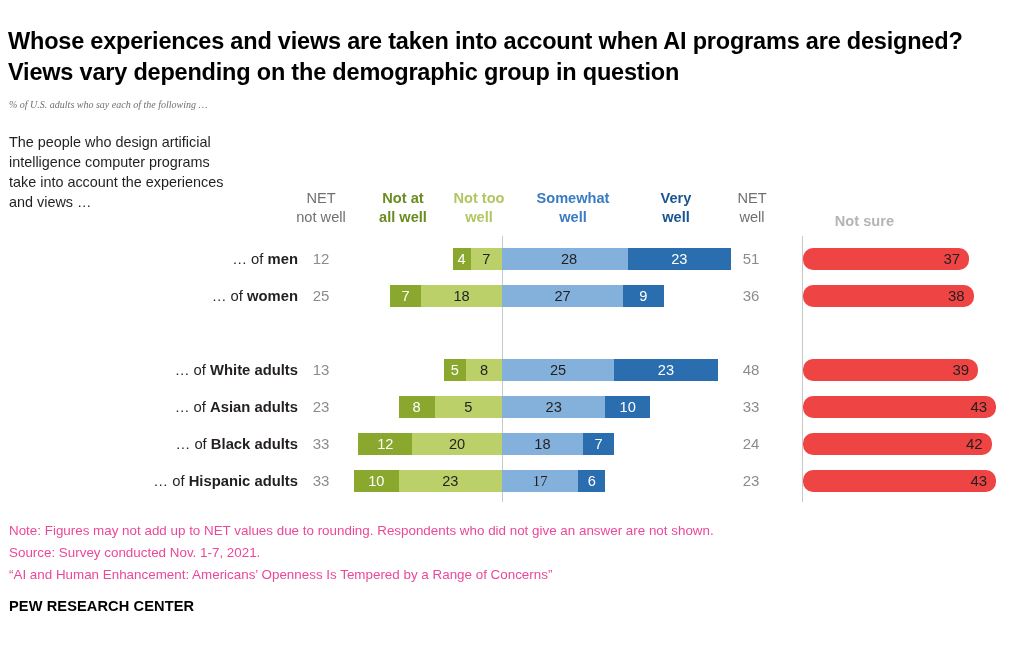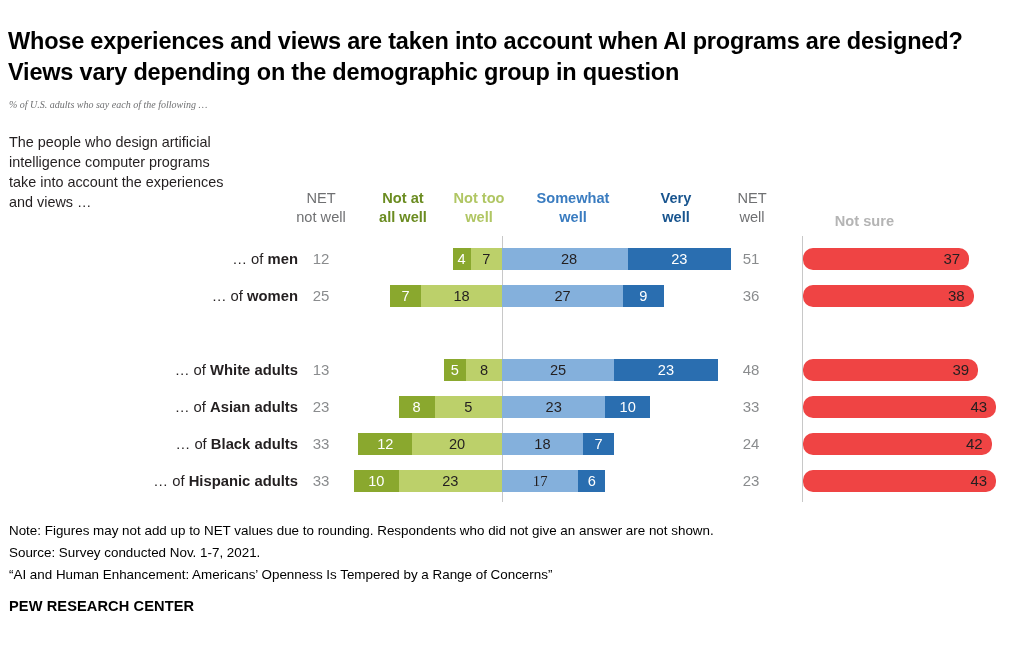--- a/index.html
+++ b/index.html
@@ -164,21 +164,21 @@
     background: #c8c8c8;
   }
   #axis-center { left: 502px; top: 236px; height: 266px; }
   #axis-notsure { left: 802px; top: 236px; height: 266px; }
 
   
   .note {
     position: absolute;
     left: 9px;
     font-size: 13.4px;
-    color: #000000;
+    color: #ec4899;
     font-family: "Liberation Sans", sans-serif;
     white-space: nowrap;
   }
   #note-1 { top: 523px; }
   #note-2 { top: 545px; }
   #note-3 { top: 567px; }
   .brand {
     position: absolute;
     left: 9px;
     top: 598px;

